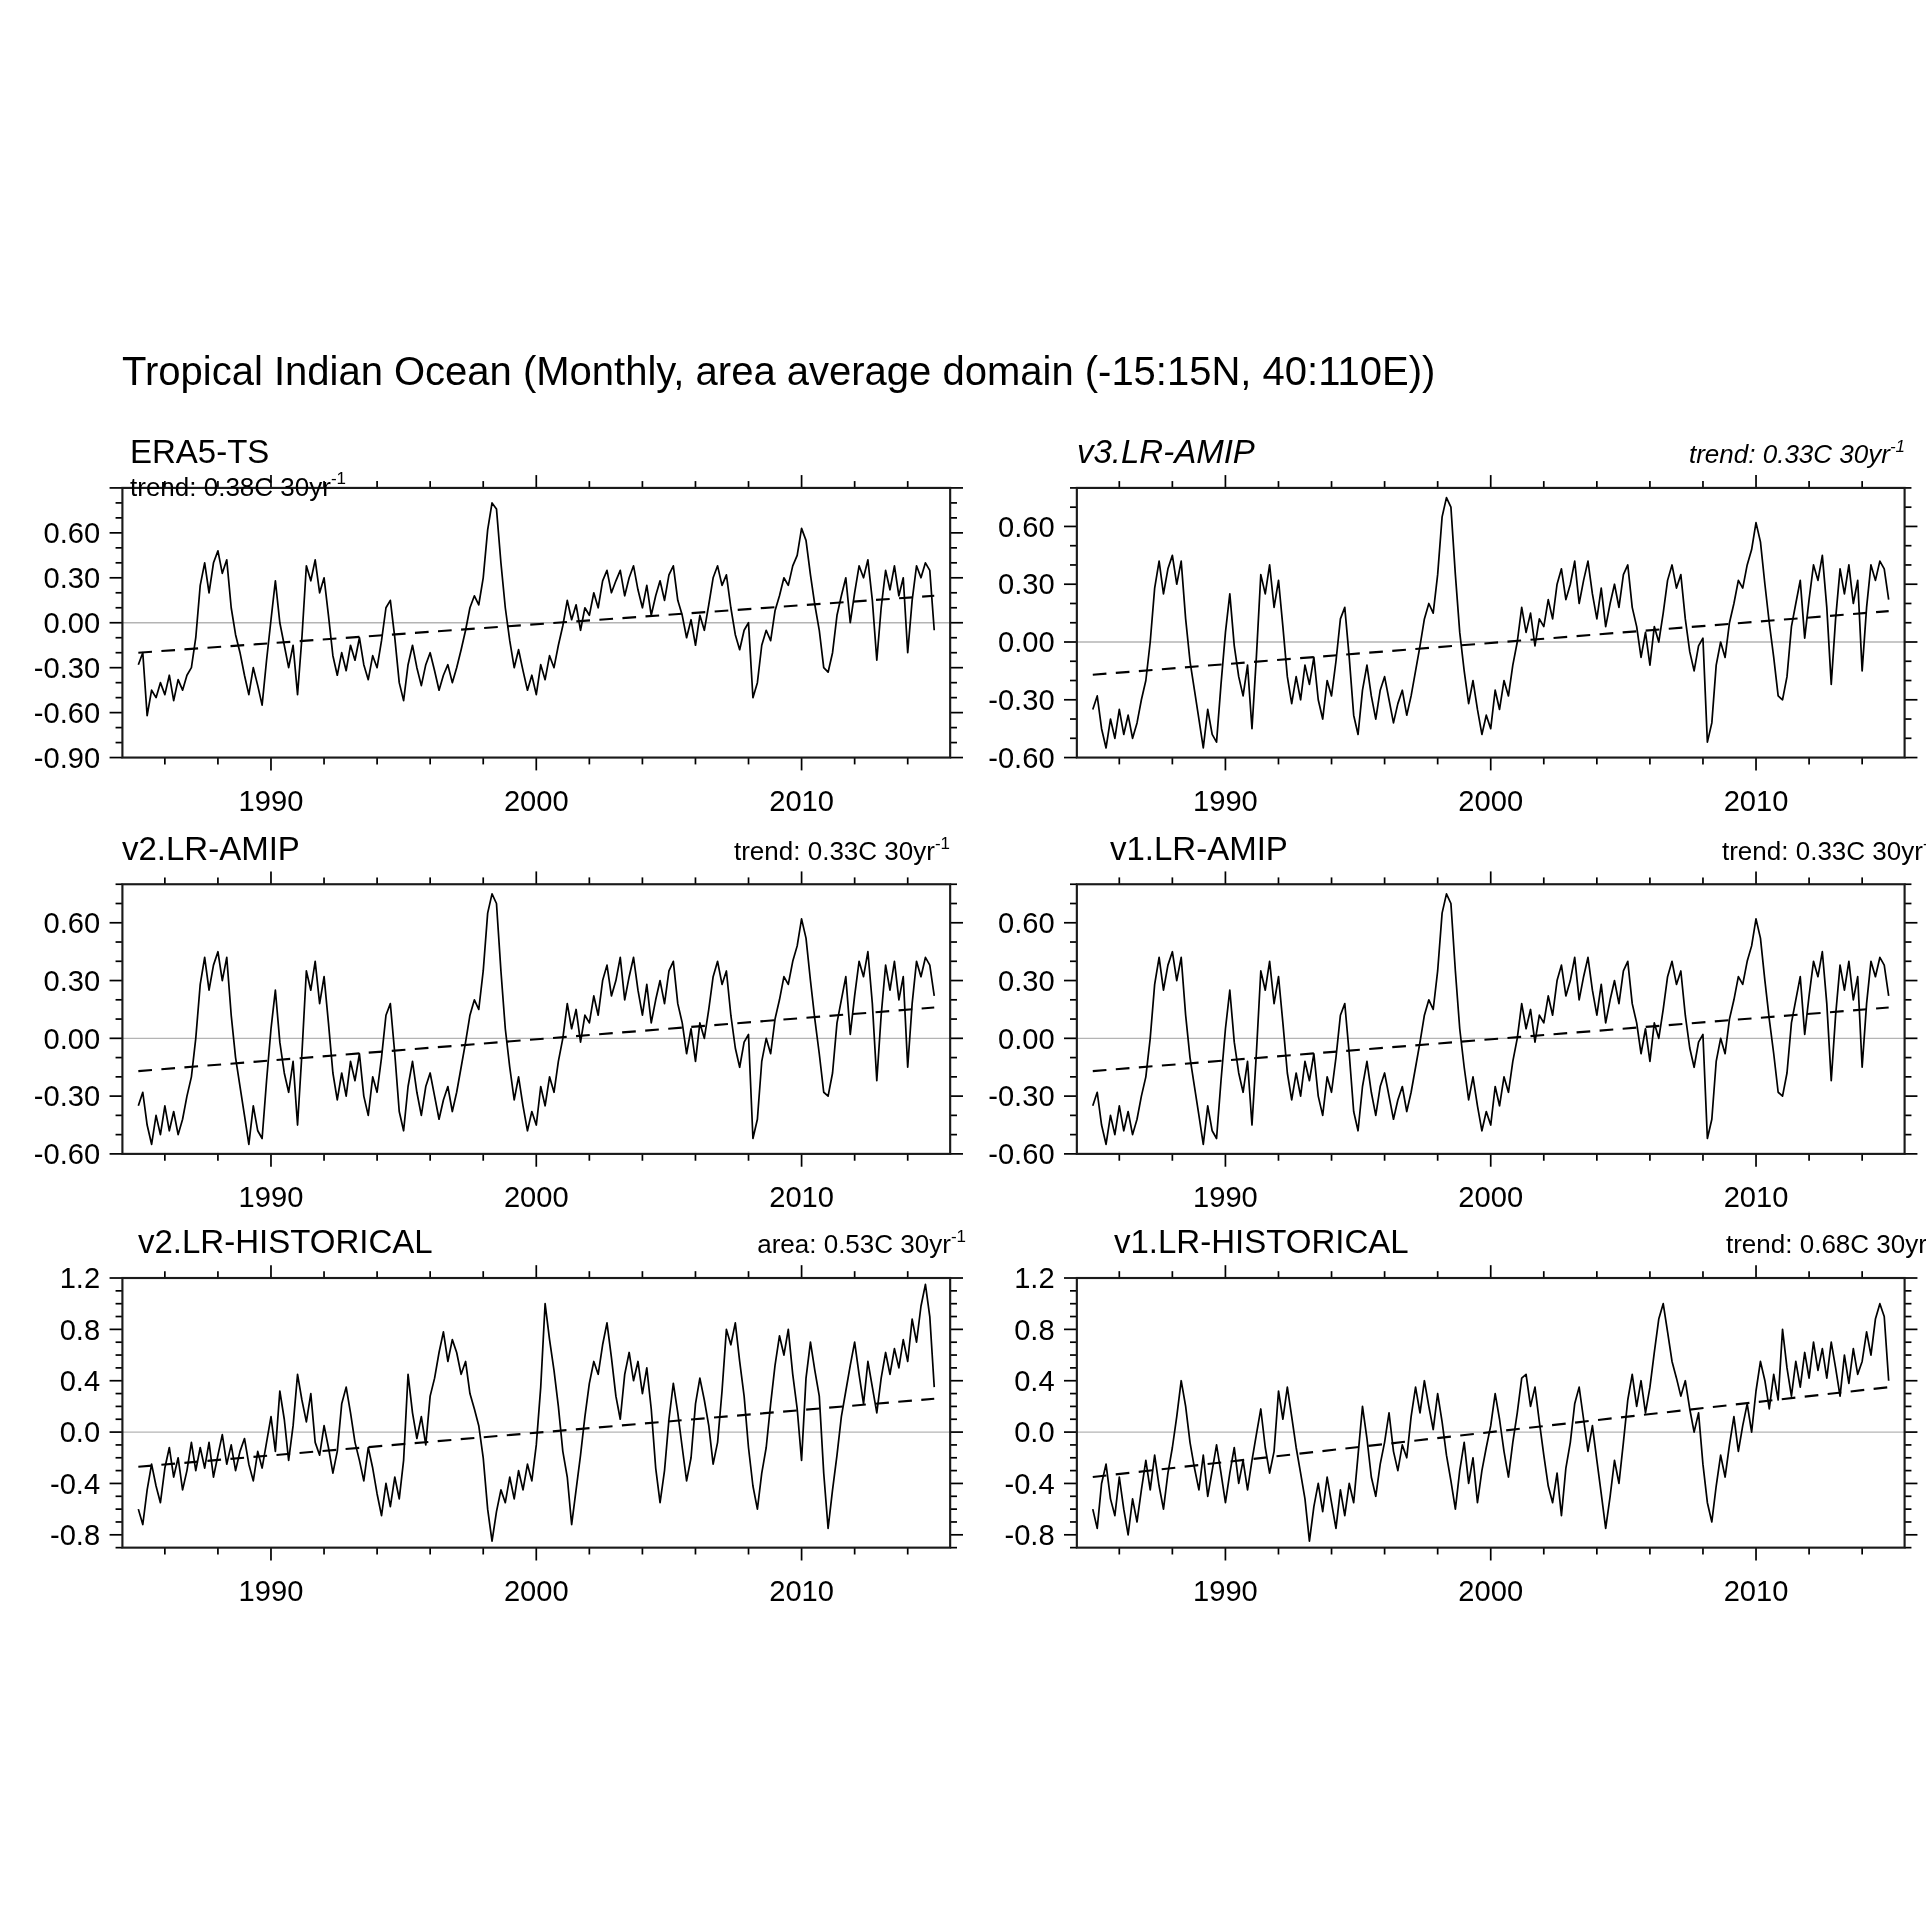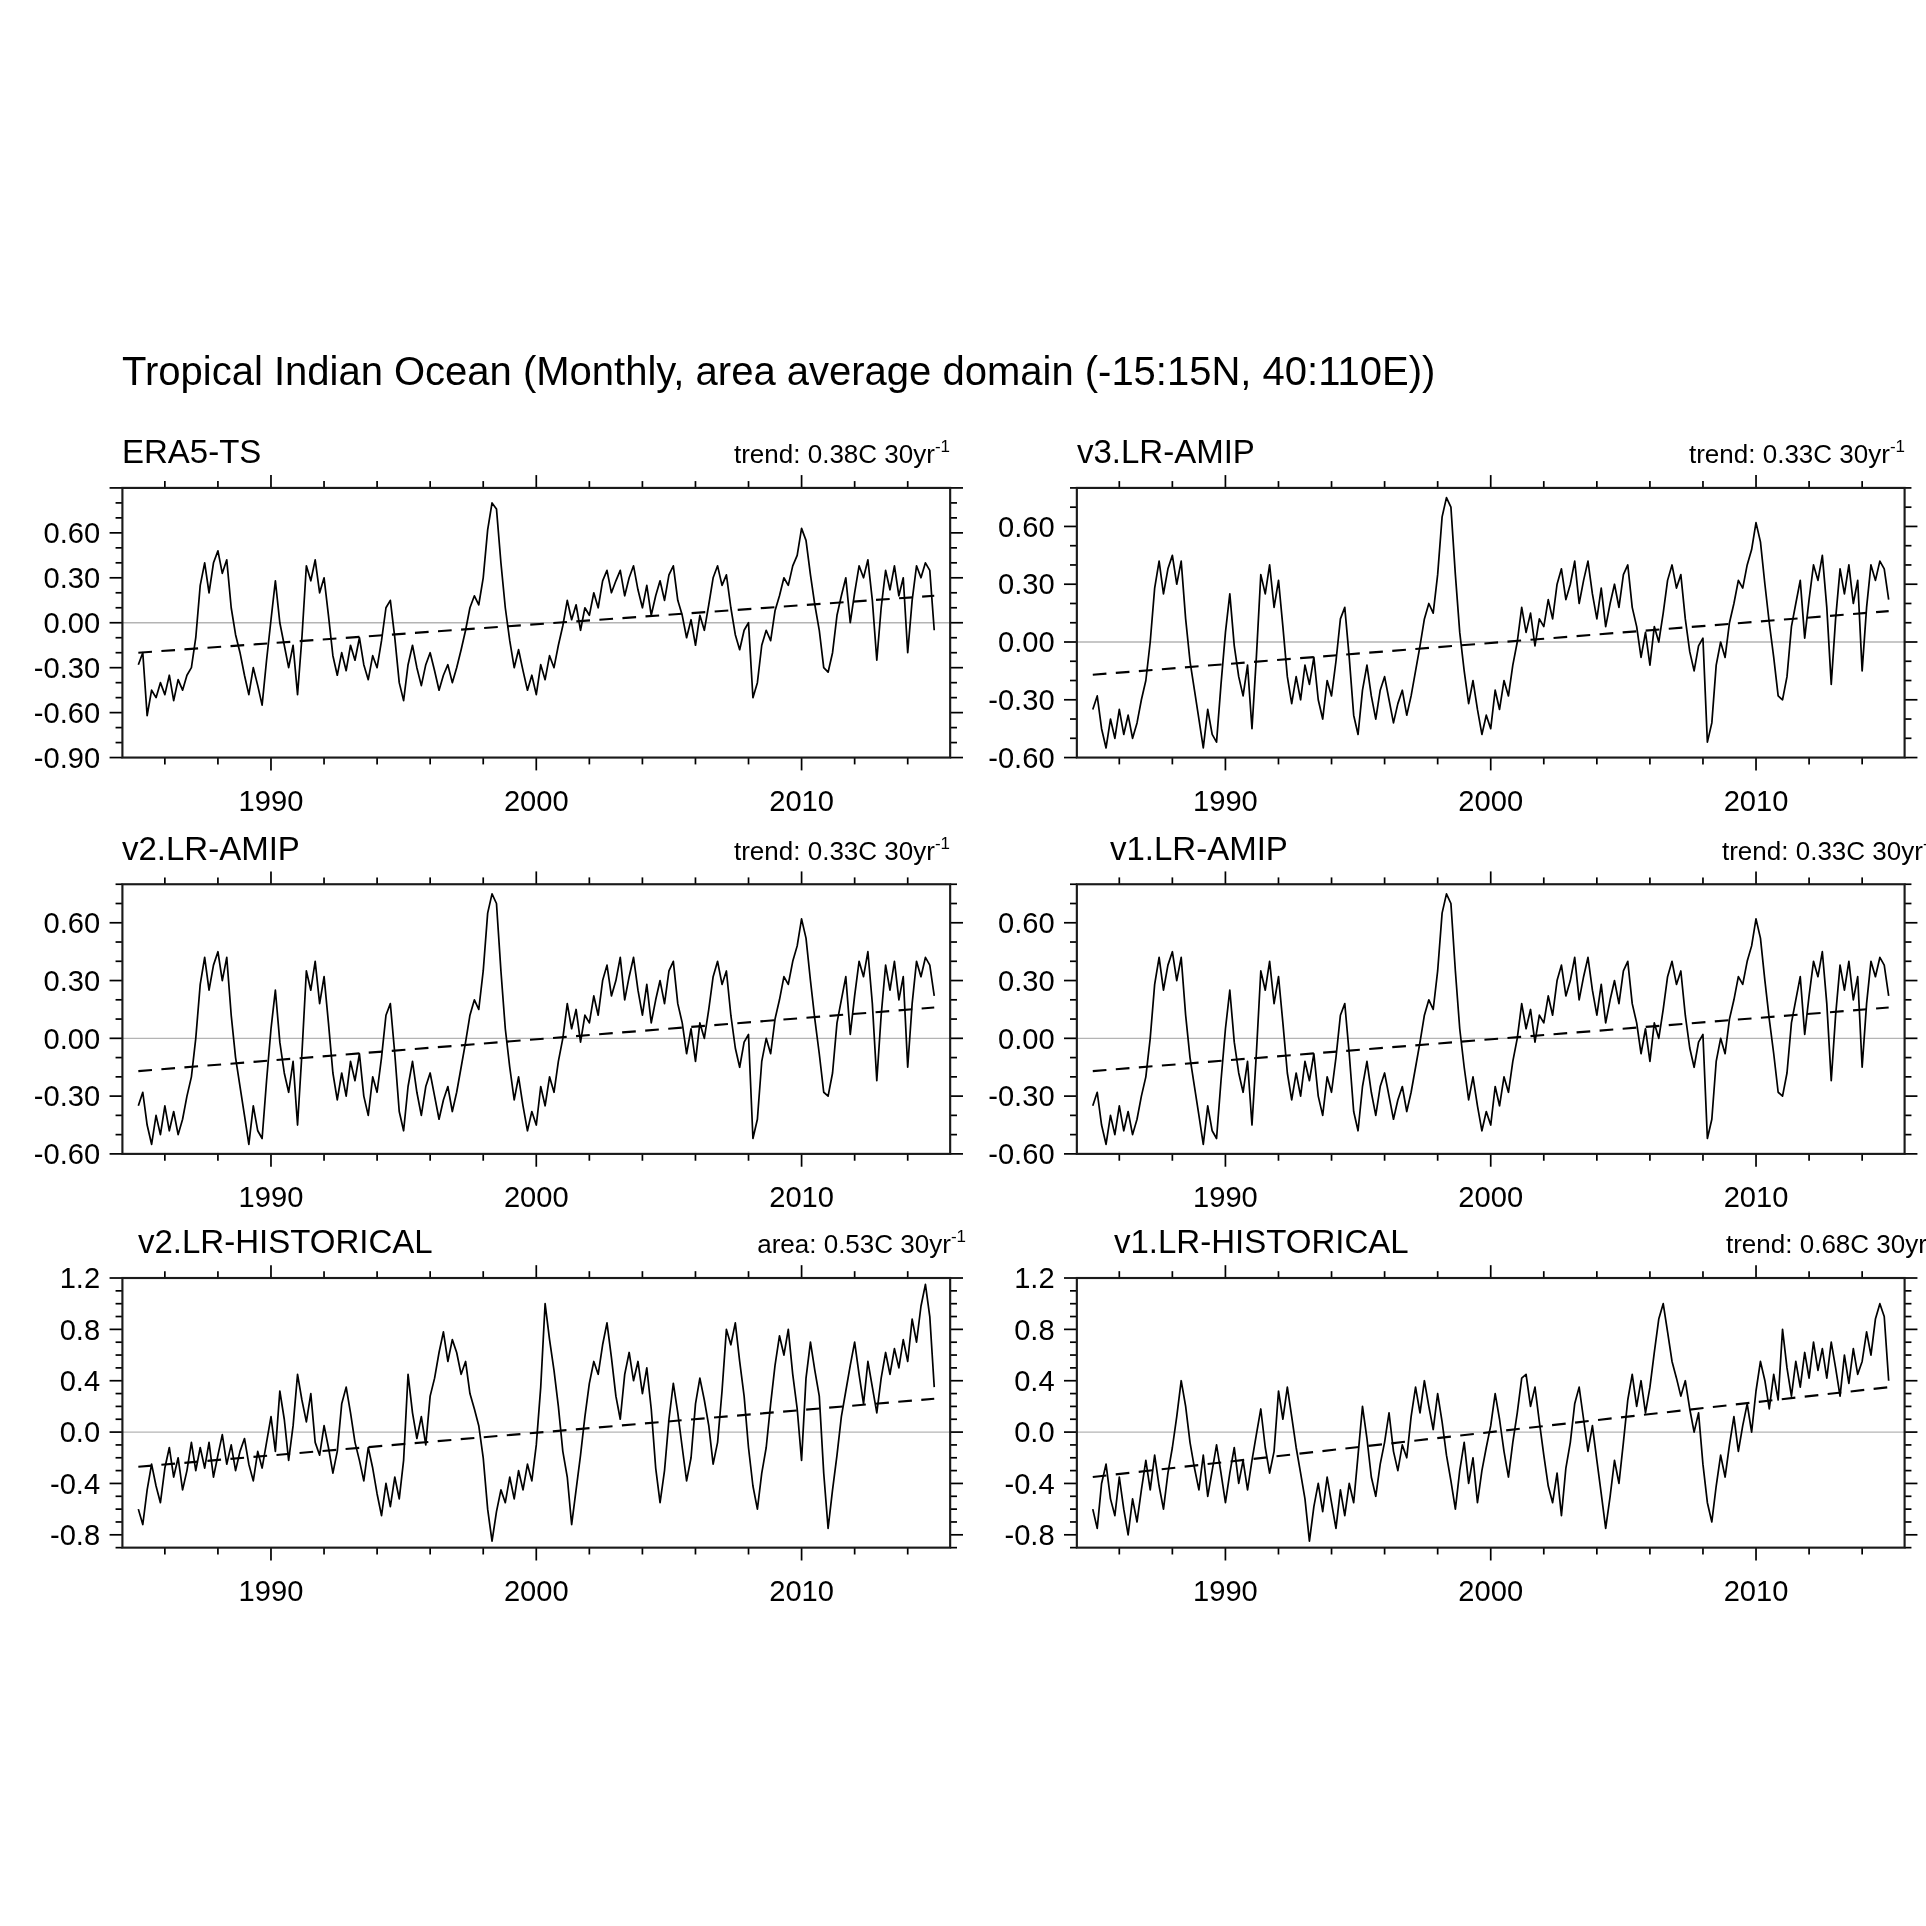--- a/index.html
+++ b/index.html
@@ -488,25 +488,25 @@
       <line x1="2113.423076923079" y1="1485" x2="2113.423076923079" y2="1493" stroke="#000" stroke-width="2"></line>
       <line x1="2175.410256410259" y1="1808" x2="2175.410256410259" y2="1816" stroke="#000" stroke-width="2"></line>
       <line x1="2175.410256410259" y1="1485" x2="2175.410256410259" y2="1493" stroke="#000" stroke-width="2"></line>
       <rect x="1258" y="1493" width="967" height="315" fill="none" stroke="#1a1a1a" stroke-width="2.5"></rect>
       <line x1="1276.596153846151" y1="1725.5" x2="2206.403846153849" y2="1620.5" stroke="#000000" stroke-width="2.5" stroke-dasharray="16 11"></line>
       <polyline points="1276.6,1763.0 1281.8,1785.5 1286.9,1733.0 1292.1,1710.5 1297.3,1751.0 1302.4,1770.5 1307.6,1725.5 1312.8,1763.0 1317.9,1793.0 1323.1,1751.0 1328.3,1778.0 1333.4,1740.5 1338.6,1706.0 1343.7,1740.5 1348.9,1700.0 1354.1,1736.0 1359.2,1763.0 1364.4,1721.0 1369.6,1691.0 1374.7,1655.0 1379.9,1613.0 1385.1,1643.0 1390.2,1685.0 1395.4,1715.0 1400.6,1740.5 1405.7,1700.0 1410.9,1748.0 1416.1,1718.0 1421.2,1688.0 1426.4,1721.0 1431.6,1755.5 1436.7,1721.0 1441.9,1691.0 1447.1,1733.0 1452.2,1706.0 1457.4,1740.5 1462.6,1706.0 1467.7,1676.0 1472.9,1646.0 1478.1,1691.0 1483.2,1721.0 1488.4,1695.5 1493.6,1625.0 1498.7,1658.0 1503.9,1620.5 1509.0,1655.0 1514.2,1691.0 1519.4,1721.0 1524.5,1751.0 1529.7,1800.5 1534.9,1760.0 1540.0,1733.0 1545.2,1766.0 1550.4,1725.5 1555.5,1755.5 1560.7,1785.5 1565.9,1740.5 1571.0,1770.5 1576.2,1733.0 1581.4,1755.5 1586.5,1700.0 1591.7,1643.0 1596.9,1680.5 1602.0,1725.5 1607.2,1748.0 1612.4,1710.5 1617.5,1685.0 1622.7,1650.5 1627.9,1695.5 1633.0,1718.0 1638.2,1688.0 1643.4,1703.0 1648.5,1655.0 1653.7,1620.5 1658.9,1650.5 1664.0,1613.0 1669.2,1643.0 1674.3,1670.0 1679.5,1628.0 1684.7,1661.0 1689.8,1700.0 1695.0,1730.0 1700.2,1763.0 1705.3,1718.0 1710.5,1685.0 1715.7,1733.0 1720.8,1703.0 1726.0,1755.5 1731.2,1718.0 1736.3,1691.0 1741.5,1665.5 1746.7,1628.0 1751.8,1658.0 1757.0,1695.5 1762.2,1725.5 1767.3,1685.0 1772.5,1650.5 1777.7,1610.0 1782.8,1605.5 1788.0,1643.0 1793.2,1620.5 1798.3,1661.0 1803.5,1700.0 1808.7,1736.0 1813.8,1755.5 1819.0,1721.0 1824.1,1770.5 1829.3,1715.0 1834.5,1685.0 1839.6,1640.0 1844.8,1620.5 1850.0,1658.0 1855.1,1695.5 1860.3,1665.5 1865.5,1706.0 1870.6,1745.0 1875.8,1785.5 1881.0,1748.0 1886.1,1706.0 1891.3,1733.0 1896.5,1685.0 1901.6,1635.5 1906.8,1605.5 1912.0,1643.0 1917.1,1613.0 1922.3,1650.5 1927.5,1620.5 1932.6,1580.0 1937.8,1541.0 1943.0,1523.0 1948.1,1556.0 1953.3,1590.5 1958.5,1610.0 1963.6,1631.0 1968.8,1613.0 1974.0,1646.0 1979.1,1673.0 1984.3,1650.5 1989.4,1710.5 1994.6,1755.5 1999.8,1778.0 2004.9,1736.0 2010.1,1700.0 2015.3,1725.5 2020.4,1688.0 2025.6,1655.0 2030.8,1695.5 2035.9,1665.5 2041.1,1640.0 2046.3,1673.0 2051.4,1625.0 2056.6,1590.5 2061.8,1613.0 2066.9,1646.0 2072.1,1605.5 2077.3,1635.5 2082.4,1553.0 2087.6,1598.0 2092.8,1631.0 2097.9,1590.5 2103.1,1620.5 2108.3,1580.0 2113.4,1610.0 2118.6,1568.0 2123.8,1601.0 2128.9,1575.5 2134.1,1610.0 2139.3,1568.0 2144.4,1598.0 2149.6,1631.0 2154.7,1583.0 2159.9,1616.0 2165.1,1575.5 2170.2,1605.5 2175.4,1590.5 2180.6,1556.0 2185.7,1583.0 2190.9,1541.0 2196.1,1523.0 2201.2,1538.0 2206.4,1613.0" fill="none" stroke="#000000" stroke-width="2" stroke-linejoin="round"></polyline>
     </svg>
 
   <div class="figure-title">Tropical Indian Ocean (Monthly, area average domain (-15:15N, 40:110E))</div>
 
-  <div class="panel-header" id="hdr0" style="left: 122px; top: 433px;">
+  <div class="panel-header" id="hdr0" style="left: 122px; top: 433px; flex-direction: column;">
     <span class="panel-name">ERA5-TS</span>
     <span class="trend"><span>trend: 0.38C 30yr</span><sup>-1</sup></span>
   </div>
-  <div class="panel-header" id="hdr1" style="left: 1077px; top: 433px;">
+  <div class="panel-header" id="hdr1" style="left: 1077px; top: 433px; font-style: italic;">
     <span class="panel-name">v3.LR-AMIP</span>
     <span class="trend"><span>trend: 0.33C 30yr</span><sup>-1</sup></span>
   </div>
   <div class="panel-header" id="hdr2" style="left: 122px; top: 830px;">
     <span class="panel-name">v2.LR-AMIP</span>
     <span class="trend"><span>trend: 0.33C 30yr</span><sup>-1</sup></span>
   </div>
   <div class="panel-header" id="hdr3" style="left: 1110px; top: 830px; text-align: center;">
     <span class="panel-name">v1.LR-AMIP</span>
     <span class="trend"><span>trend: 0.33C 30yr</span><sup>-1</sup></span>

